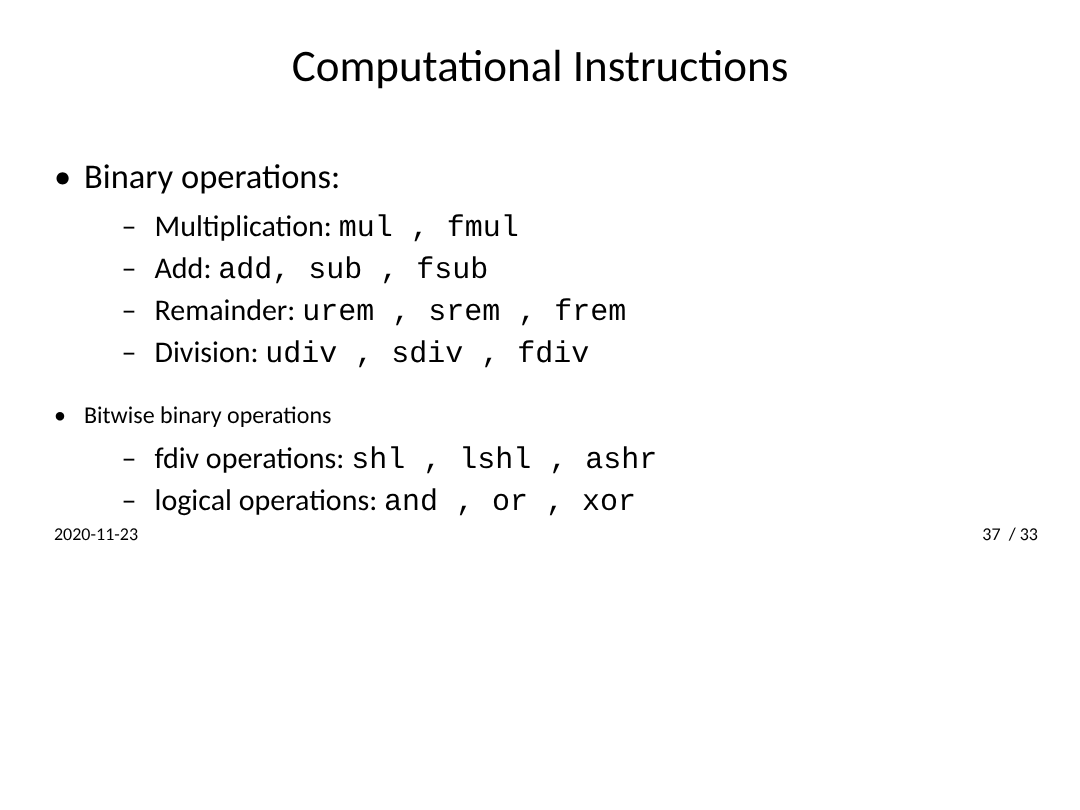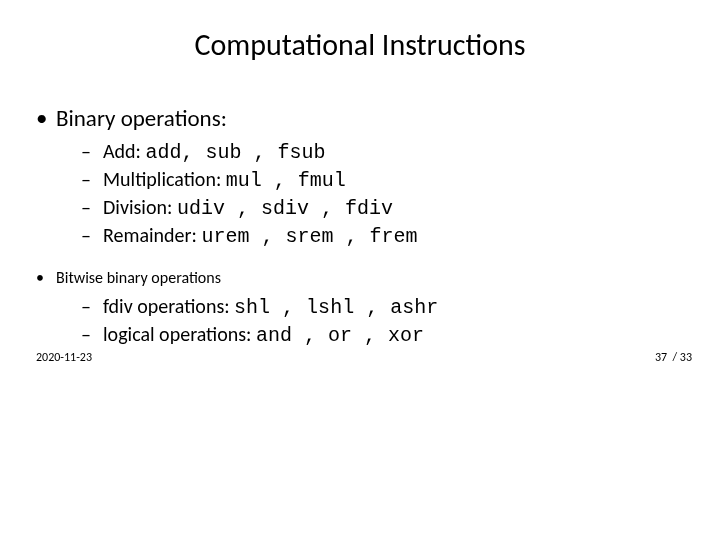--- a/index.html
+++ b/index.html
@@ -87,30 +87,30 @@
 
 <div class="slide">
   <div class="title">Computational Instructions</div>
 
   <div class="content">
 
     <div class="l1">
       <span class="bullet-dot">•</span><span>Binary operations:</span>
     </div>
     <div class="sub">
+      <span class="dash">–</span><span>Multiplication:</span> <span class="mono">mul , fmul</span>
+    </div>
+    <div class="sub">
       <span class="dash">–</span><span>Add:</span> <span class="mono">add, sub , fsub</span>
     </div>
     <div class="sub">
-      <span class="dash">–</span><span>Multiplication:</span> <span class="mono">mul , fmul</span>
+      <span class="dash">–</span><span>Remainder:</span> <span class="mono">urem , srem , frem</span>
     </div>
     <div class="sub">
       <span class="dash">–</span><span>Division:</span> <span class="mono">udiv , sdiv , fdiv</span>
-    </div>
-    <div class="sub">
-      <span class="dash">–</span><span>Remainder:</span> <span class="mono">urem , srem , frem</span>
     </div>
 
     <div class="l1-bitwise">
       <span class="bullet-dot">•</span><span>Bitwise binary operations</span>
     </div>
     <div class="sub">
       <span class="dash">–</span><span>fdiv operations:</span> <span class="mono">shl , lshl , ashr</span>
     </div>
     <div class="sub">
       <span class="dash">–</span><span>logical operations:</span> <span class="mono">and , or , xor</span>

